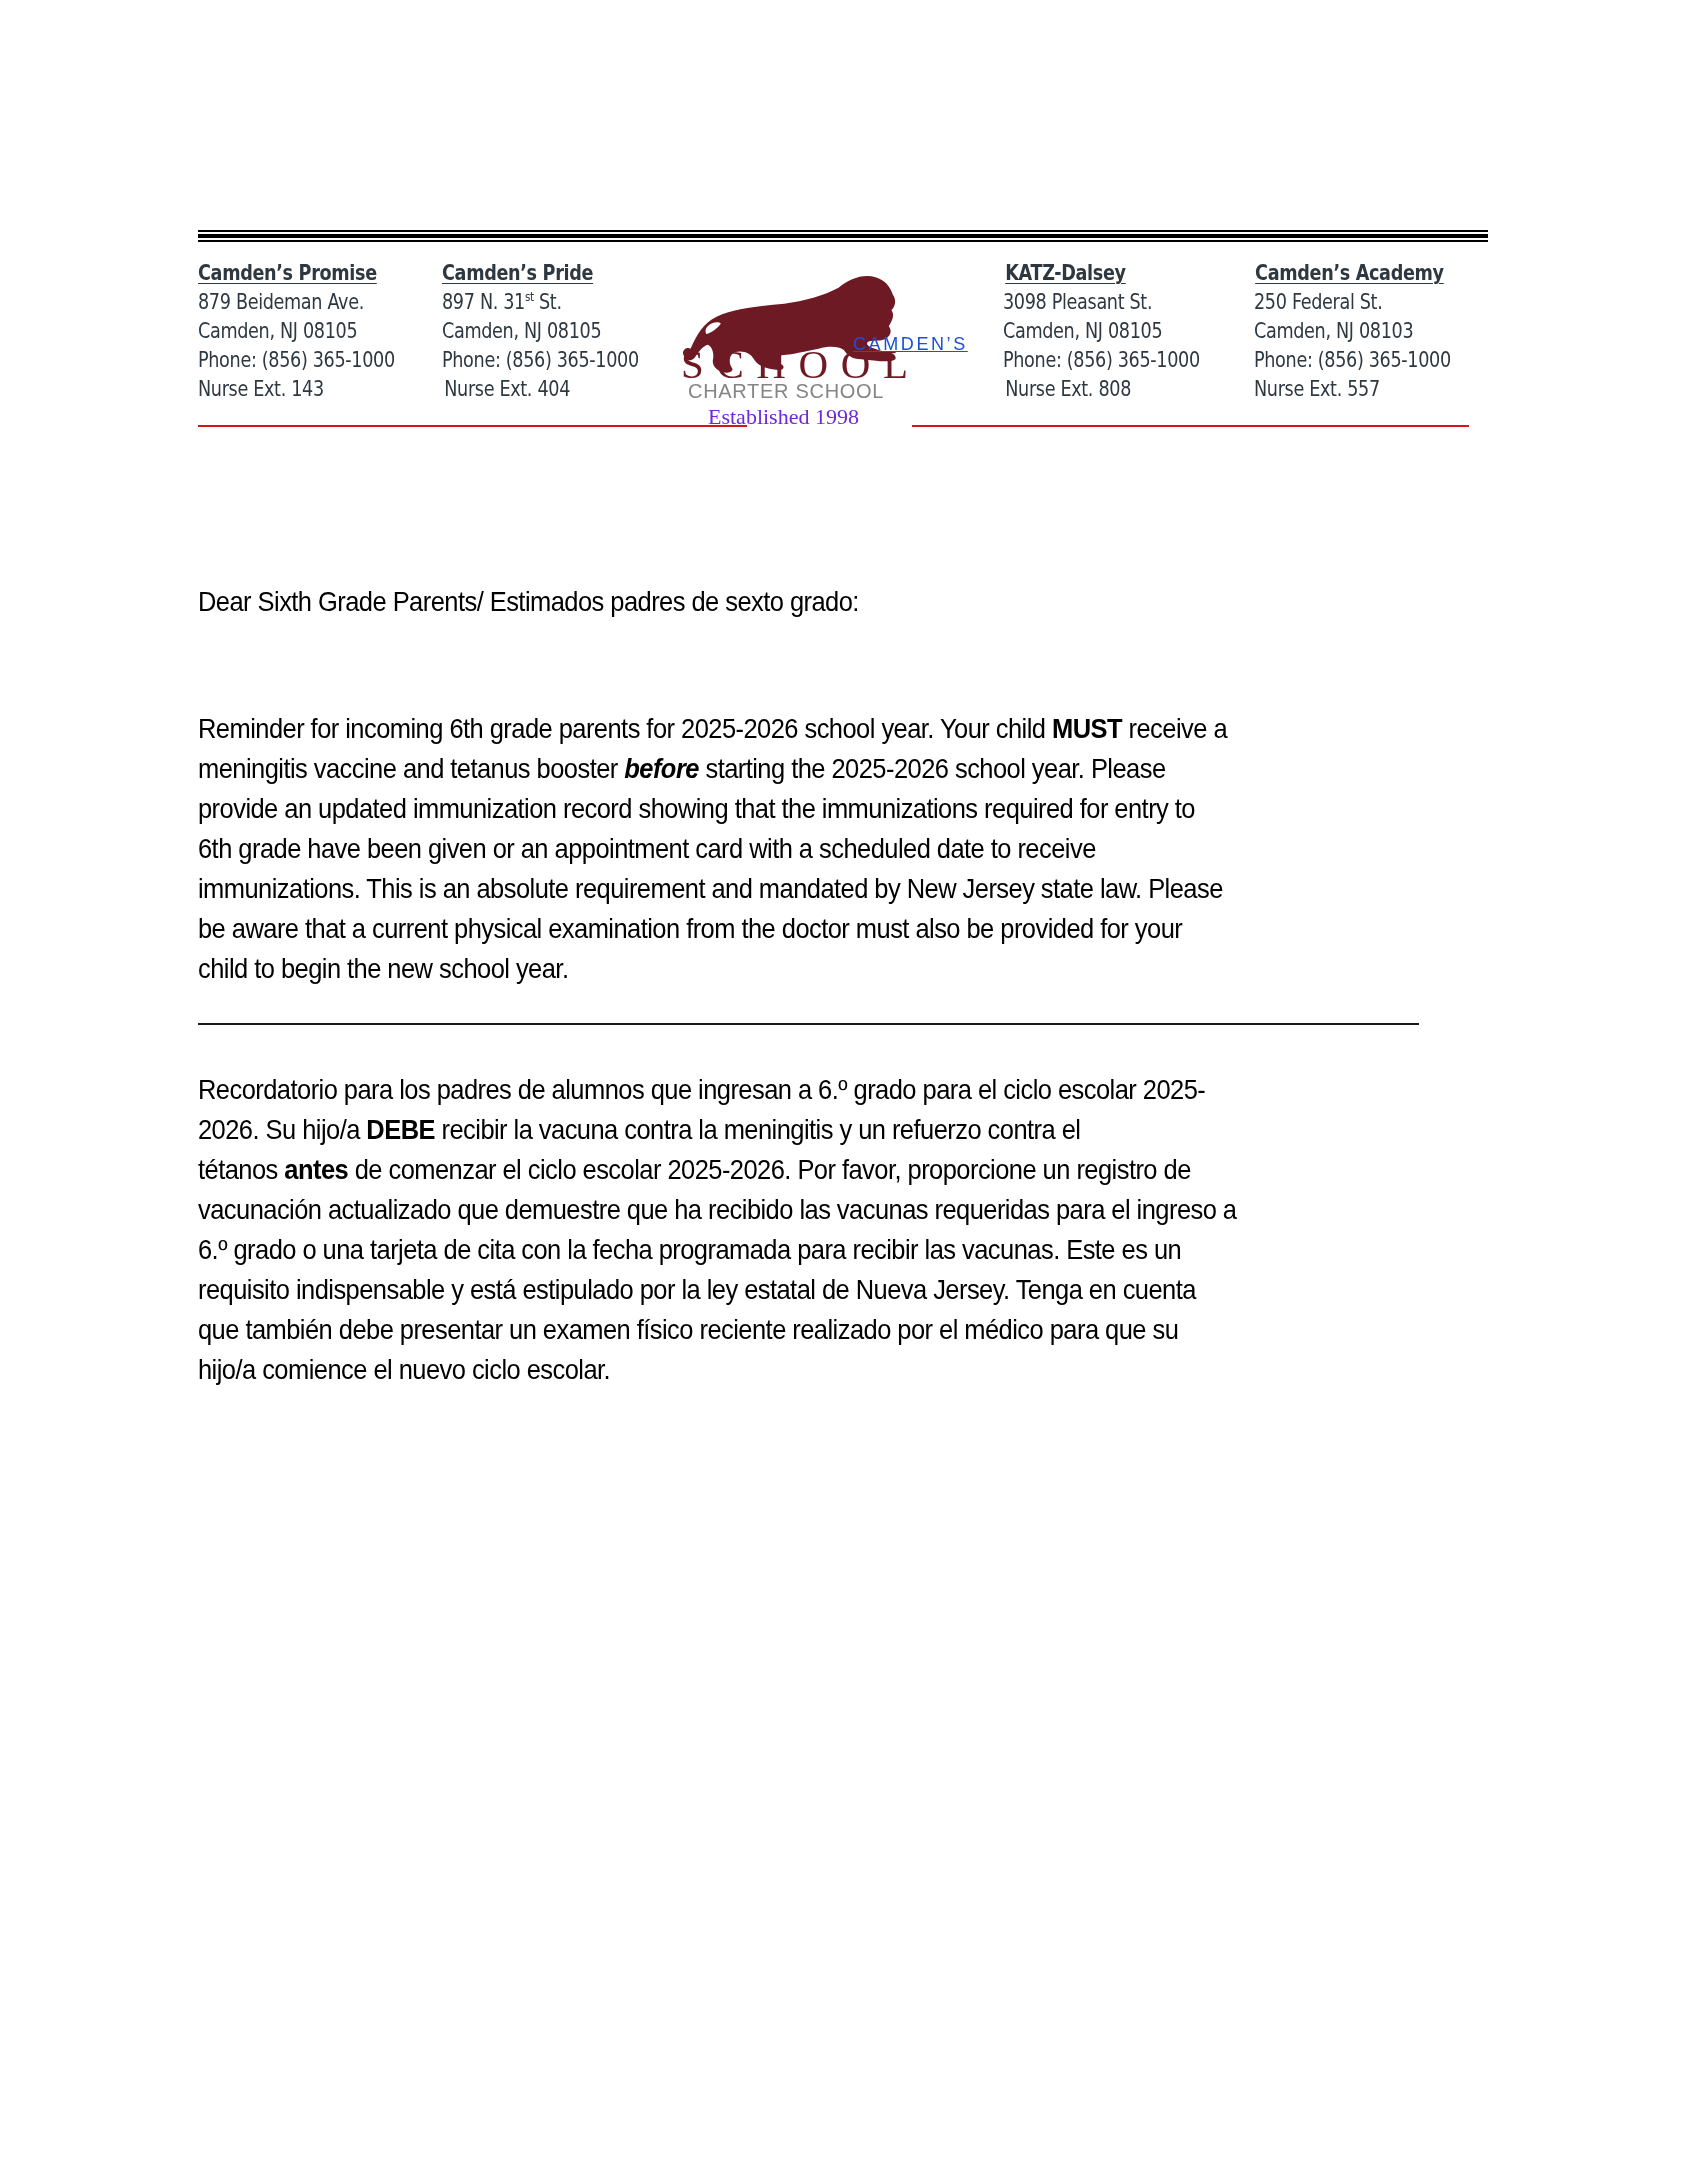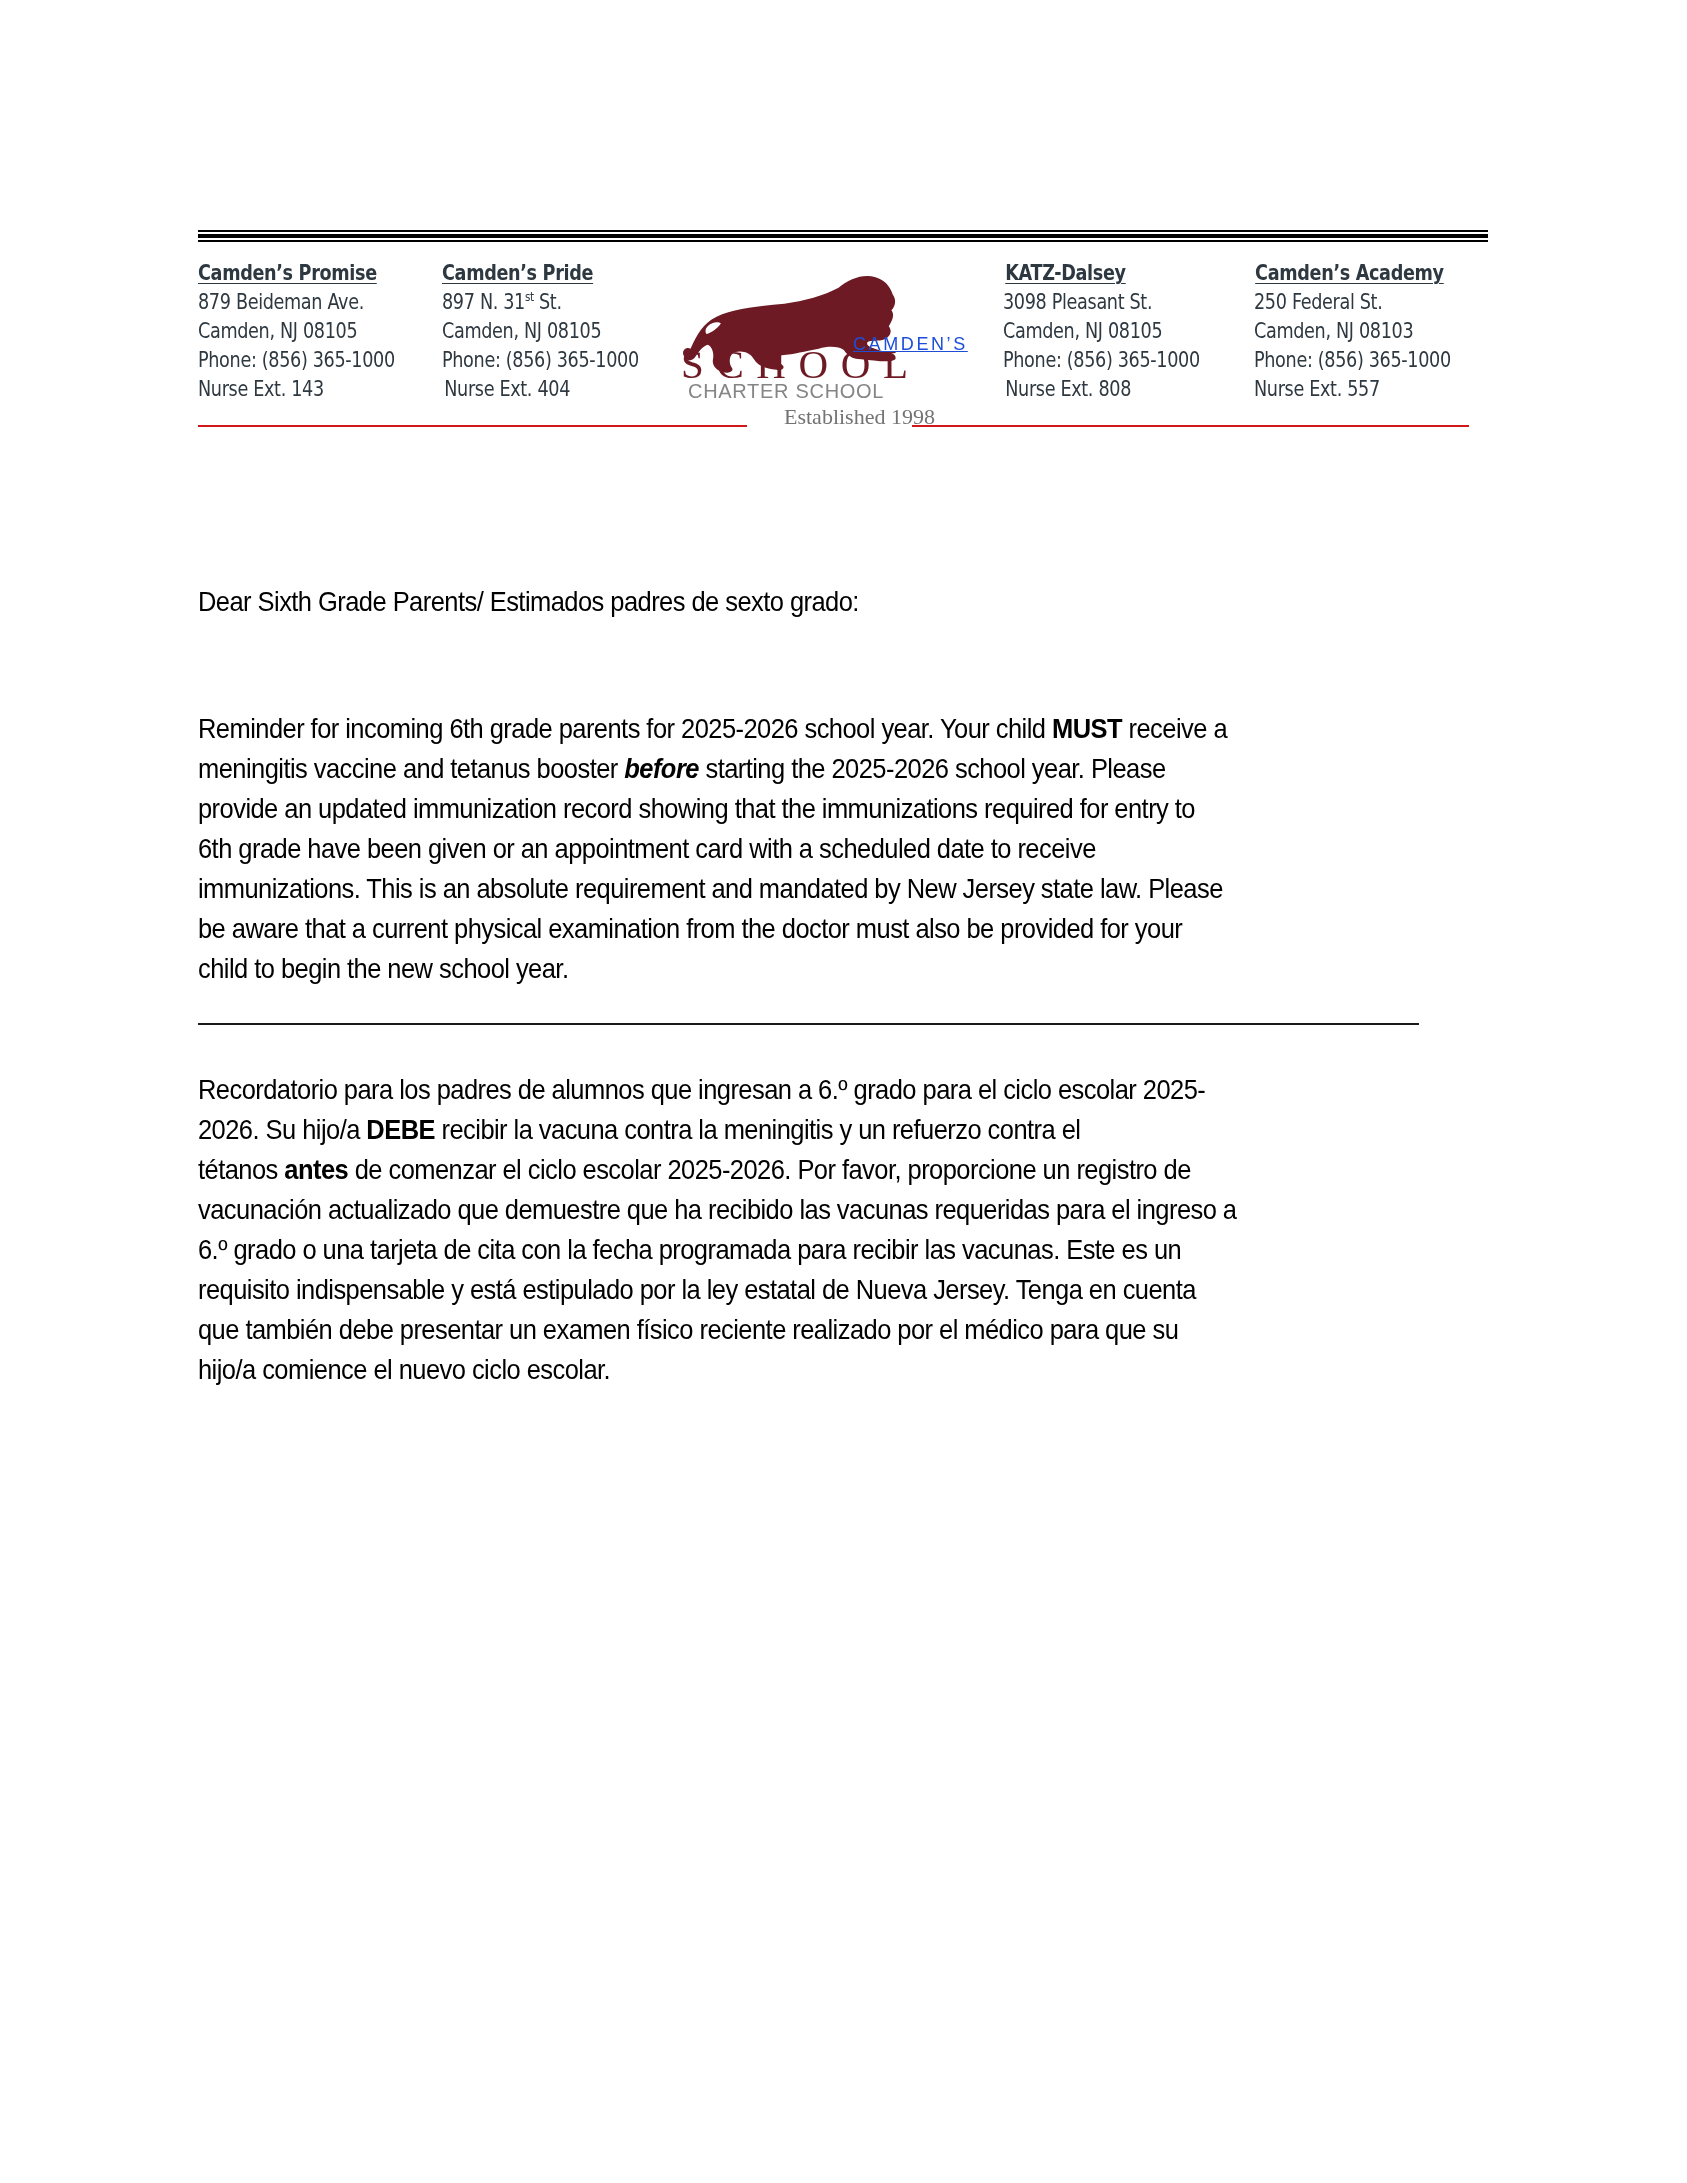--- a/index.html
+++ b/index.html
@@ -27,21 +27,21 @@
   .logo-camdens { position: absolute; left: 853px; top: 334px; font-size: 18px; color: #1d4ed8;
                   letter-spacing: 2.6px; font-family: "Liberation Sans", sans-serif; text-decoration: underline; }
   .logo-promise { position: absolute; left: 681px; top: 344px; font-size: 41px; color: #6e1a24;
                   letter-spacing: 12.6px; font-family: "Liberation Serif", serif; line-height: 41px; }
   .logo-charter { position: absolute; left: 688px; top: 377px; font-size: 20px; color: #858585;
                   letter-spacing: 0.7px; font-family: Liberation Sans, sans-serif; line-height: 28px; }
 
   .red-line { position: absolute; top: 425px; height: 2px; background: #d11818; }
   .red-left { left: 198px; width: 549px; }
   .red-right { left: 912px; width: 557px; }
-  .established { position: absolute; left: 784px; top: 404px; font-size: 22px; color: #737373;
+  .established { position: absolute; left: 708px; top: 404px; font-size: 22px; color: #6d28d9;
                  font-family: "Liberation Serif", serif; white-space: nowrap; }
 
   .body-text { position: absolute; left: 198px; font-size: 28px; line-height: 40px;
                font-family: "Liberation Sans", sans-serif; letter-spacing: -0.6px; white-space: nowrap;
                transform: scaleX(0.91); transform-origin: left top; }
   .greeting { top: 582px; }
   .para-en { top: 709px; }
   .para-es { top: 1070px; }
   .line { display: block; }
   b { font-weight: bold; }

